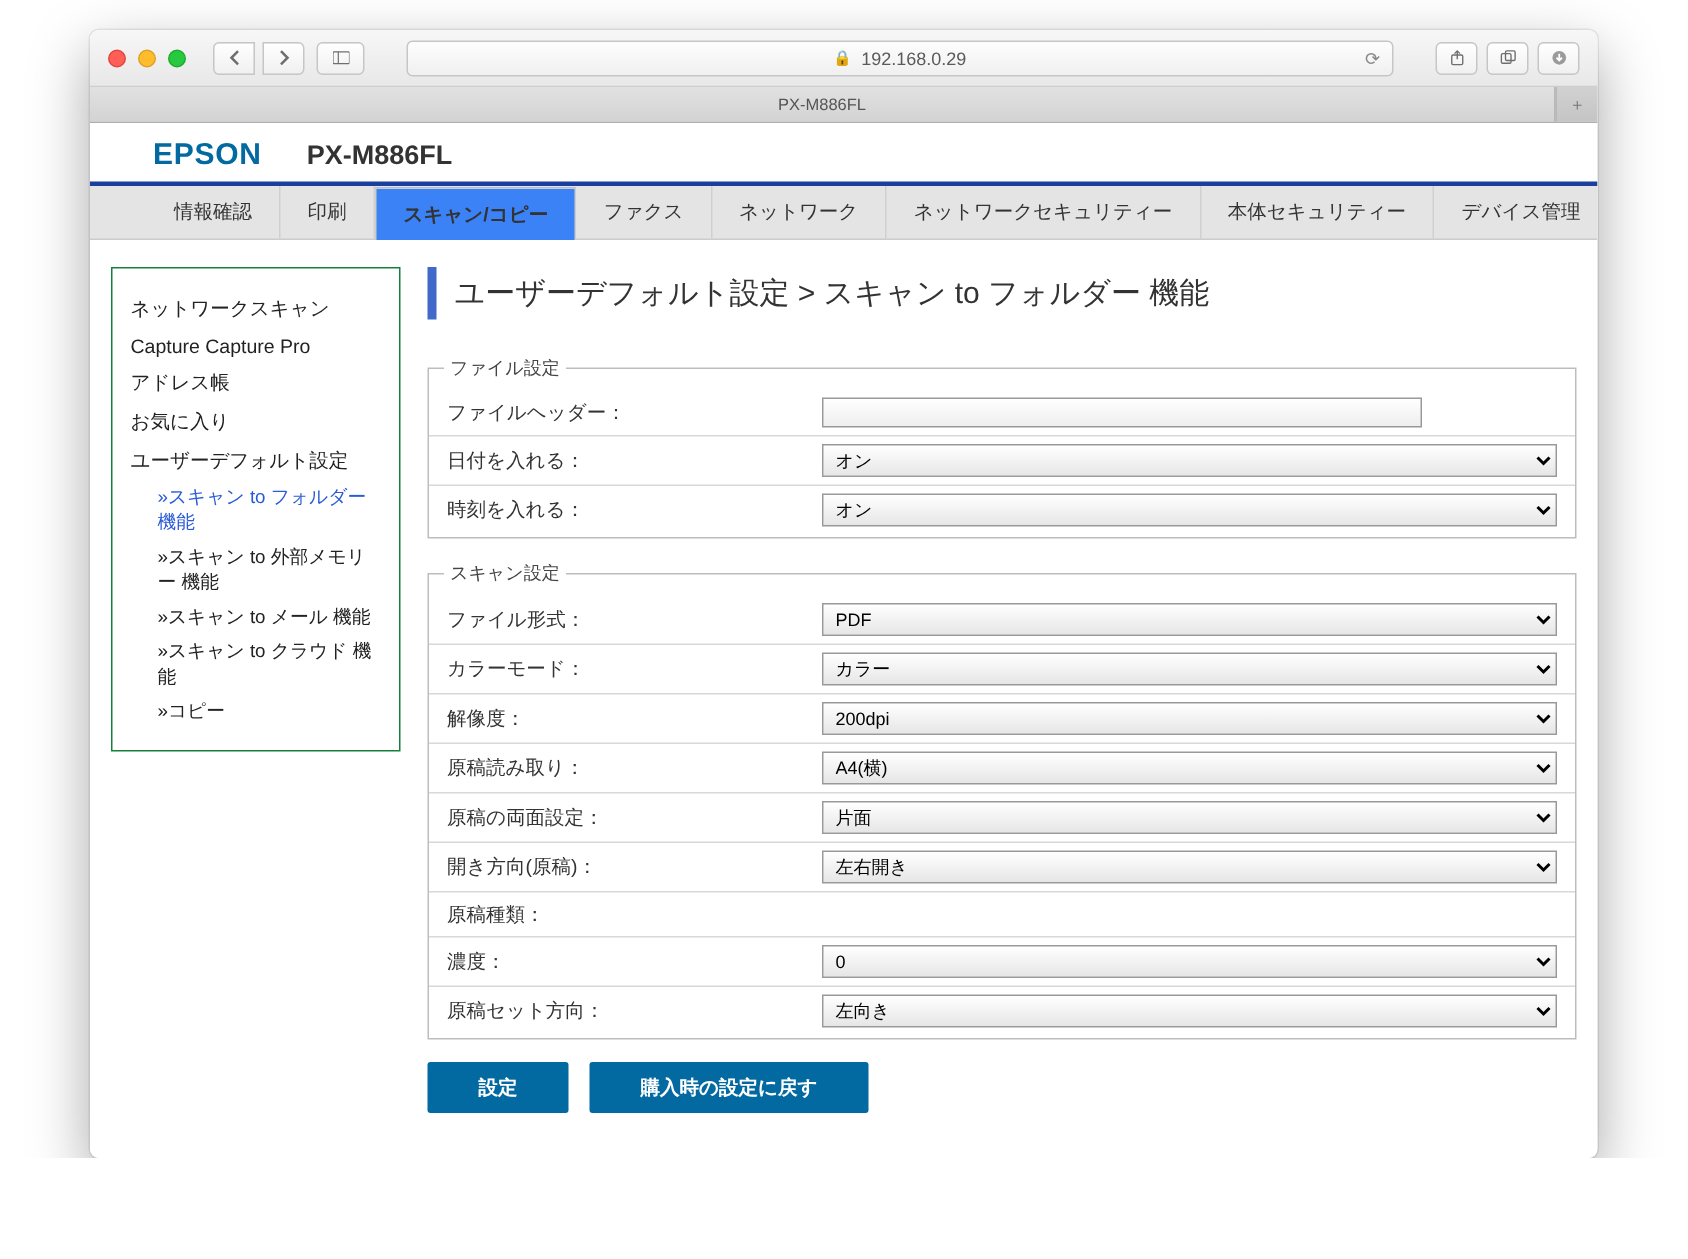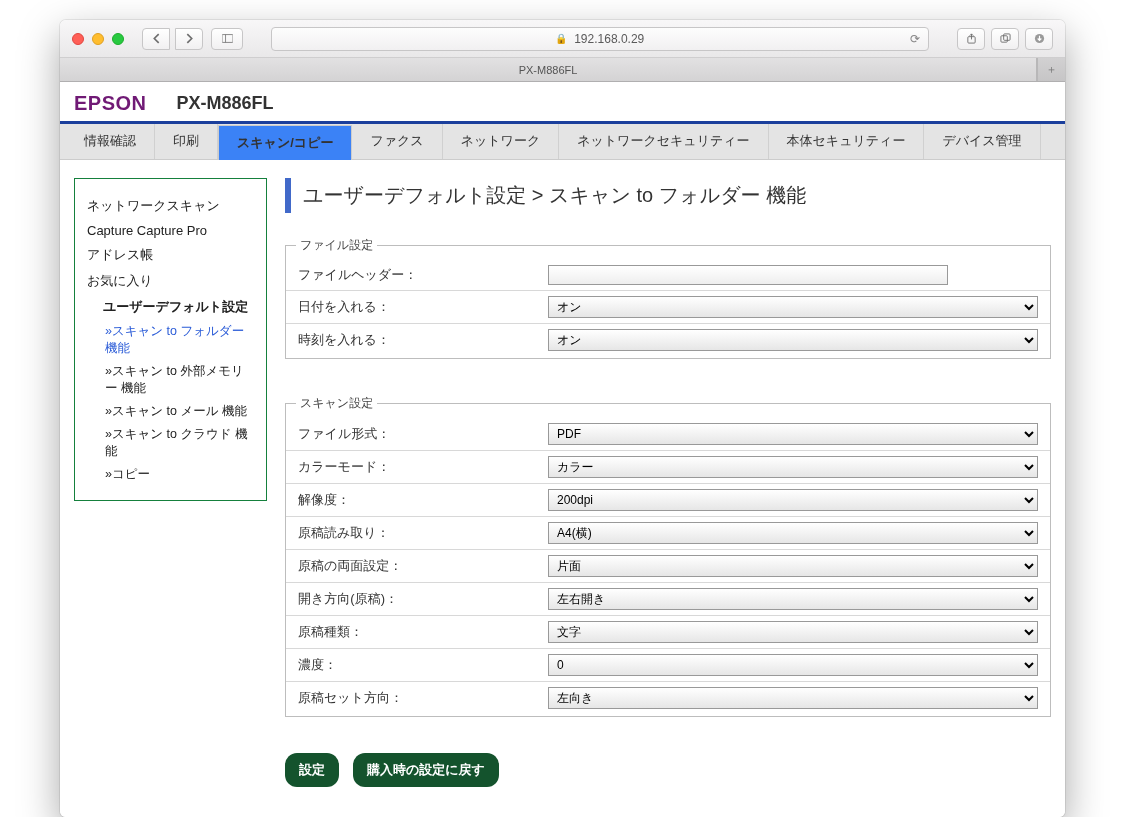--- a/index.html
+++ b/index.html
@@ -76,28 +76,29 @@
   
   .page { background:#fff; }
   .brandbar {
     display:flex; align-items:center; gap:30px;
     padding: 10px 14px 6px;
     border-bottom: 3px solid #1b3f9c;
   }
   .brand-logo {
     font-family: "Arial Black", Arial, sans-serif;
     font-weight:900; letter-spacing:0.5px;
-    color:#701a75; font-size:20px;
+    color:#0369a1; font-size:20px;margin-left:28px;
   }
   .model { font-size:18px; font-weight:bold; color:#333; font-family: Arial, sans-serif;}
   .maintabs {
     display:flex;
     background:#e4e4e4;
     border-bottom:1px solid #ccc;
     font-size:13px;
+    padding-left:32px;
   }
   .maintabs .mtab{
     padding:8px 18px;
     color:#333;
     border-right:1px solid #d0d0d0;
     white-space:nowrap;
   }
   .maintabs .mtab:first-child{padding-left:24px;}
   .maintabs .mtab.active{
     background:#3b82f6;
@@ -110,35 +111,35 @@
 
   .content { display:flex; padding: 18px 14px 30px; gap: 18px; }
   .sidebar {
     width: 193px;
     border:1px solid #15803d;
     padding: 14px 12px;
     font-size:13px;
     height: fit-content;
   }
   .sidebar .sitem{ padding:4px 0; color:#222;}
-  .sidebar .sitem.bold{font-weight:bold;margin-left:16px;}
+  .sidebar .sitem.bold{font-weight:normal;}
   .sidebar .sub{ padding:3px 0 3px 18px; font-size:12.5px; color:#222;}
   .sidebar .sub.active{color:#2a5bd7;}
   .sidebar .sub::before{content:"»"; margin-right:0px;}
 
   .main { flex:1; }
   .page-title {
     border-left: 6px solid #4169c9;
     padding: 4px 12px;
     font-size:20px; color:#333;
     margin-bottom: 24px;
   }
   fieldset {
     border:1px solid #bdbdbd;
-    margin-bottom: 36px;
+    margin-bottom: 15px;
     padding: 6px 0 2px;
   }
   legend { font-size:12px; color:#444; padding:0 4px; margin-left:10px;}
   .row {
     display:flex; align-items:center;
     border-bottom:1px solid #d8d8d8;
     padding: 5px 12px;
     min-height:30px;
     font-size:13px;
   }
@@ -155,27 +156,27 @@
   .row select{
     width:100%;
     height:22px;
     border:1px solid #999;
     background: linear-gradient(#fff,#e6e6e6);
     font-size:12px;
     padding: 0 4px;
   }
   .buttons { display:flex; gap:14px; margin-top:10px;}
   .btn {
-    background:#14532d;
+    background:#0369a1;
     color:#fff;
     border:none;
-    padding:8px 14px;
+    padding:8px 34px;
     font-size:13px;
     font-weight:bold;
-    border-radius:12px;
+    border-radius:2px;
   }
   .btn.secondary{}
 </style>
 </head>
 <body>
 
 <div class="window">
 
   <div class="chrome-top">
     <div class="traffic">
@@ -306,21 +307,20 @@
           <div class="row">
               <div class="label">原稿の両面設定：</div>
               <div class="control"><select><option>片面</option></select></div>
             </div>
           <div class="row">
               <div class="label">開き方向(原稿)：</div>
               <div class="control"><select><option>左右開き</option></select></div>
             </div>
           <div class="row">
               <div class="label">原稿種類：</div>
-              <div class="control"><select><option>文字</option></select></div>
             </div>
           <div class="row">
               <div class="label">濃度：</div>
               <div class="control"><select><option>0</option></select></div>
             </div>
           <div class="row">
               <div class="label">原稿セット方向：</div>
               <div class="control"><select><option>左向き</option></select></div>
             </div>
         </fieldset>

